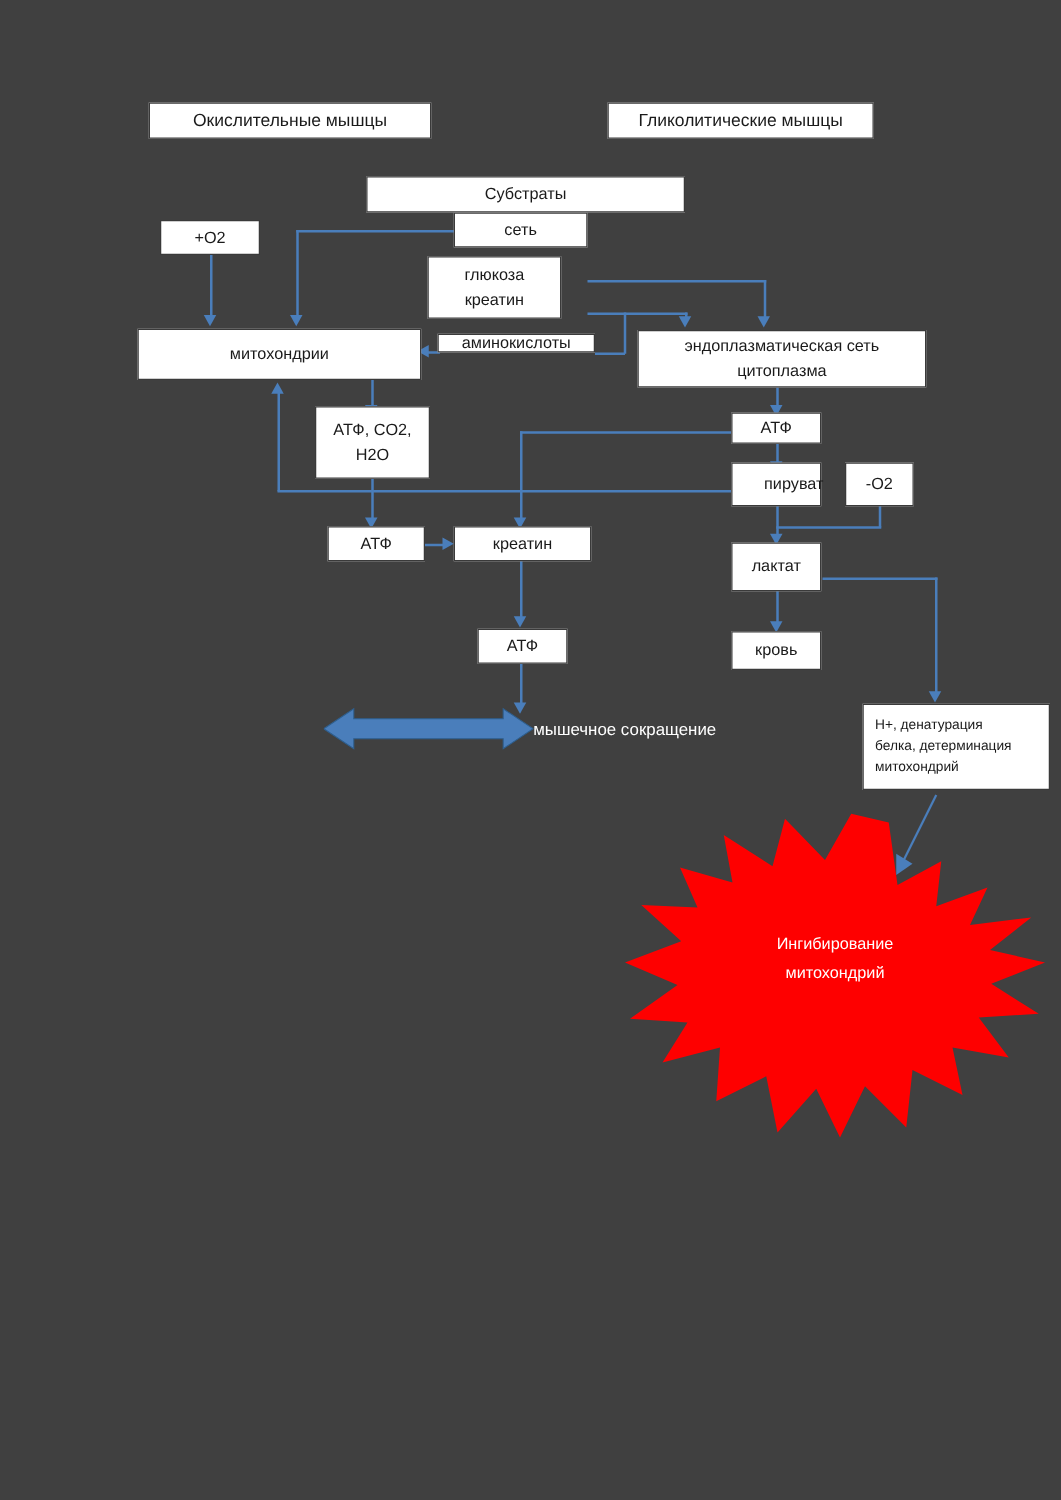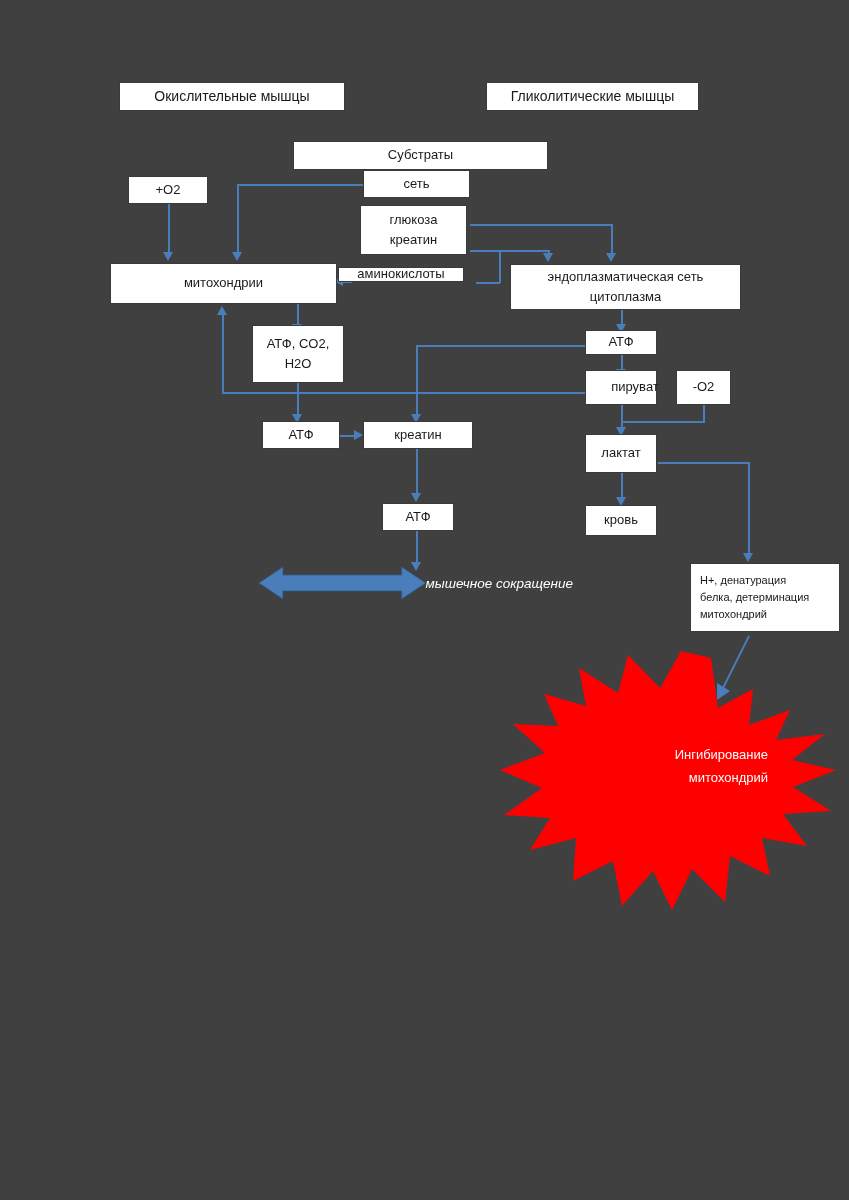--- a/index.html
+++ b/index.html
@@ -98,21 +98,21 @@
   .star {
     position: absolute;
     display: flex;
     align-items: center;
     justify-content: center;
   }
   .star .caption {
     position: absolute;
     color: #ffffff;
     font-size: 13px;
-    text-align: right;
+    text-align: center;
     line-height: 1.75;
     z-index: 2;
     width: 200px;
     left: 50%;
     transform: translateX(-50%);
   }
   .star .caption span { display: block; }
 </style>
 </head>
 <body>
@@ -195,30 +195,30 @@
   </div>
 
   <div class="box fs13" style="left:128px; top:176px; width:80px; height:28px;">
     <span>+O2</span>
   </div>
 
   <div class="box fs13" style="left:363px; top:170px; width:107px; height:28px;">
     <span>сеть</span>
   </div>
 
-  <div class="box fs13" style="left:360px; top:205px; width:107px; height:50px;">
+  <div class="box fs13" style="left:342px; top:205px; width:107px; height:50px;">
     <span>глюкоза</span>
     <span>креатин</span>
   </div>
 
   <div class="box fs13" style="left:110px; top:263px; width:227px; height:41px;">
     <span>митохондрии</span>
   </div>
 
-  <div class="box fs13" style="left:338px; top:267px; width:126px; height:15px;align-items:center;">
+  <div class="box fs13" style="left:350px; top:267px; width:126px; height:15px;align-items:center;">
     <span>аминокислоты</span>
   </div>
 
   <div class="box fs13" style="left:510px; top:264px; width:231px; height:46px;">
     <span>эндоплазматическая сеть</span>
     <span>цитоплазма</span>
   </div>
 
   <div class="box fs13" style="left:252px; top:325px; width:92px; height:58px;">
     <span>АТФ, CO2,</span>
@@ -256,21 +256,21 @@
   <div class="box fs13" style="left:585px; top:505px; width:72px; height:31px;">
     <span>кровь</span>
   </div>
 
   <div class="box lbl-left fs11" style="left:690px; top:563px; width:150px; height:69px;">
     <span>Н+, денатурация</span>
     <span>белка, детерминация</span>
     <span>митохондрий</span>
   </div>
 
-  <div class="bigarrow" style="left:259px; top:551px; width:314px; height:64px;font-style:italic;">
+  <div class="bigarrow" style="left:259px; top:551px; width:314px; height:64px;">
     <svg width="314" height="64" viewBox="0 0 314 64">
       <polygon points="0,32 45,2 45,17 269,17 269,2 314,32 269,62 269,47 45,47 45,62" fill="#4a7ebb" stroke="#2e5f8f" stroke-width="1.6"></polygon>
     </svg>
     <span class="caption">мышечное сокращение</span>
   </div>
 
   <div class="star" style="left:500px; top:648px; width:336px; height:270px;">
     <svg width="336" height="270" viewBox="0 0 336 270">
       <polygon fill="#fe0000" points="
         211,10 218,60 253,41 249,77 290,62 276,92 325,86 292,112 336,122 293,139

